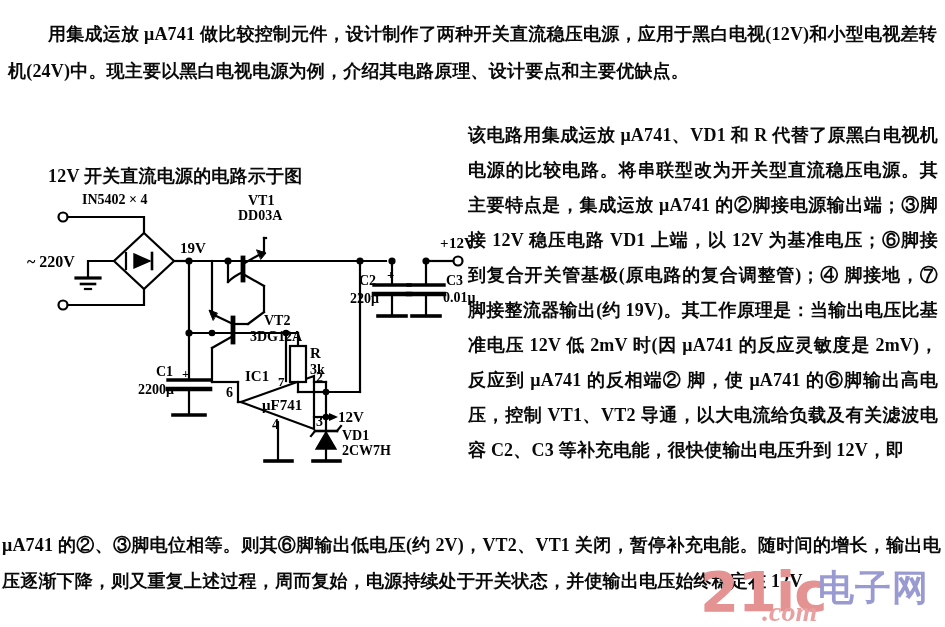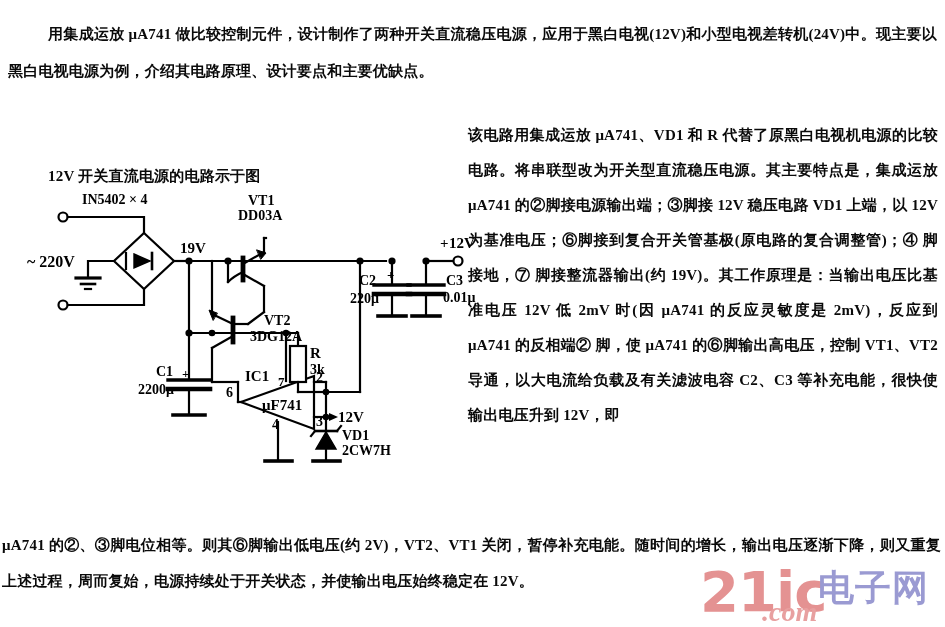--- a/index.html
+++ b/index.html
@@ -13,21 +13,21 @@
     height: 627px;
     background: #ffffff;
     overflow: hidden;
     font-family: "Liberation Serif", "DejaVu Serif", serif;
     color: #000000;
   }
 
   
   .para {
     position: absolute;
-    font-size: 15px;
+    font-size: 18px;
     line-height: 37px;
     letter-spacing: 0.2px;
     color: #0a0a0a;
     white-space: pre-wrap;
     text-align: justify;
     text-justify: inter-character;
     font-weight: 600;
   }
   .para.top {
     left: 8px;

